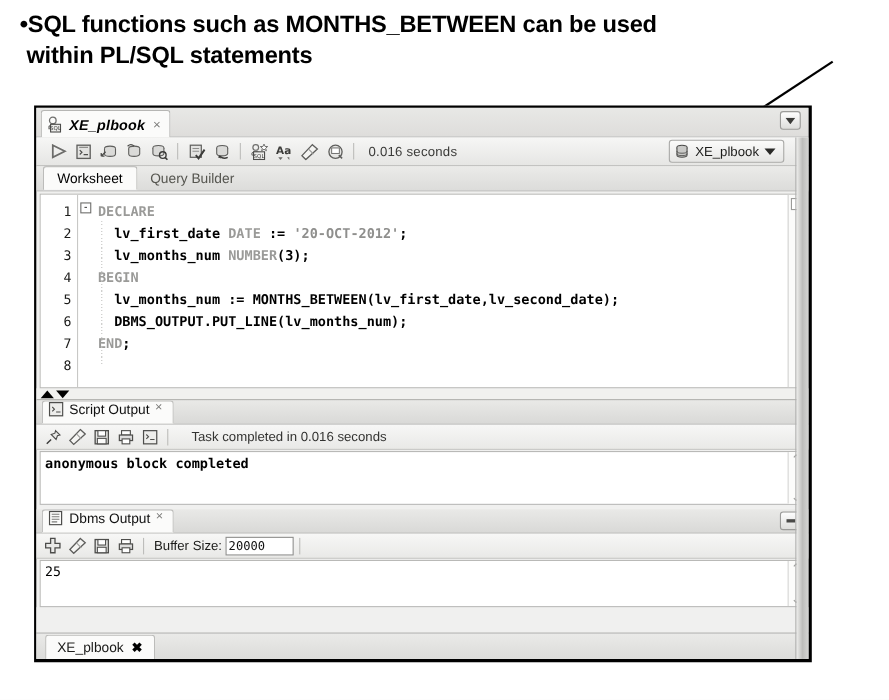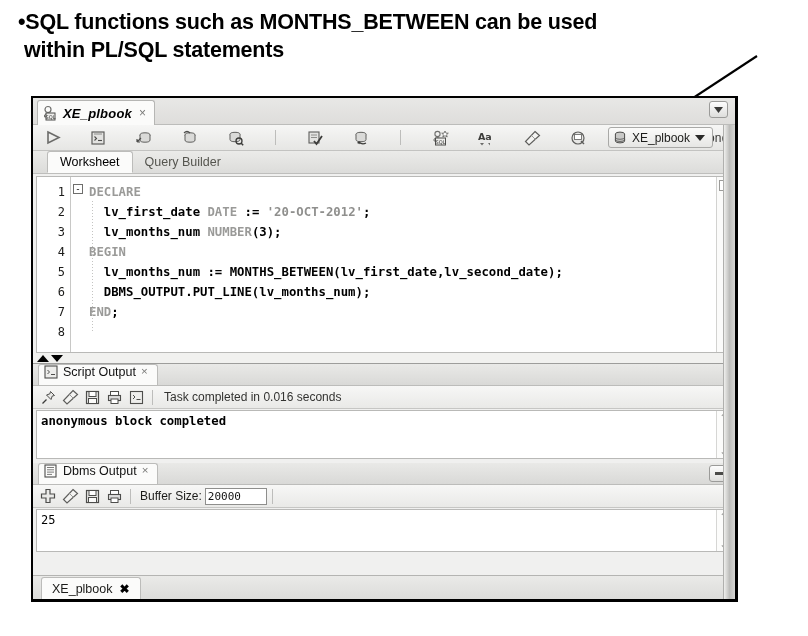--- a/index.html
+++ b/index.html
@@ -75,21 +75,20 @@
   }
 
   
   .toolbar {
     height: 26px; flex:none;
     background: linear-gradient(#f6f6f5,#e6e6e4);
     border-bottom: 1px solid #c3c3c1;
     display: flex; align-items: center;
     padding-left: 8px;
     position: relative;
-    justify-content: space-between;
   }
   .tbtn { width: 23px; height: 22px; display:flex; align-items:center; justify-content:center; }
   .tsep { width:1px; height:15px; background:#bdbdbb; margin: 0 5px; }
   .elapsed { font-size: 12px; color: #3a3a38; margin-left: 8px; letter-spacing:0.2px; }
   .conn {
     position:absolute; right: 22px; top: 2px;
     height: 21px;
     display:flex; align-items:center; gap:5px;
     padding: 0 7px 0 4px;
     border: 1px solid #a9a9a7;
@@ -98,21 +97,21 @@
     font-size: 12px; color:#1c1c1a;
   }
   .caret { width:0;height:0;border-left:5px solid transparent;border-right:5px solid transparent;border-top:6px solid #2a2a28; }
 
   
   .wstabs {
     height: 23px; flex:none;
     background: linear-gradient(#ebebe9,#dcdcda);
     border-bottom: 1px solid #bebebc;
     display: flex; align-items: center;
-    padding-left: 14px;
+    padding-left: 6px;
   }
   .wstab {
     height: 22px; padding: 0 12px;
     display:flex; align-items:center;
     font-size: 12.5px; color: #2a2a28;
   }
   .wstab.active {
     background: #fbfbfa;
     border: 1px solid #bcbcba; border-bottom: 1px solid #fbfbfa;
     border-radius: 3px 3px 0 0;
@@ -212,21 +211,21 @@
   }
   .min-btn .bar { width:8px;height:3px;background:#4a4a48; }
 
   .ptoolbar {
     height: 23px; flex:none;
     background: linear-gradient(#f7f7f6,#e9e9e7);
     border-bottom: 1px solid #c6c6c4;
     display:flex; align-items:center; padding-left:4px;
   }
   .ptoolbar .tbtn { width:22px; height:21px; }
-  .ptask { font-size: 12px; color: #333331; margin-left: 6px; }
+  .ptask { font-size: 12px; color: #333331; margin-left: 16px; }
   .blabel { font-size: 12px; color: #1b1b19; margin-left: 4px; text-align: right; }
   .bufinput {
     width: 62px; height: 17px;
     border: 1px solid #8e8e8c; background:#fff;
     font-family:"DejaVu Sans Mono","Liberation Mono",monospace;
     font-size: 11px; color:#111;
     padding: 0 2px; margin-left: 3px;
     line-height: 15px;
   }
 

